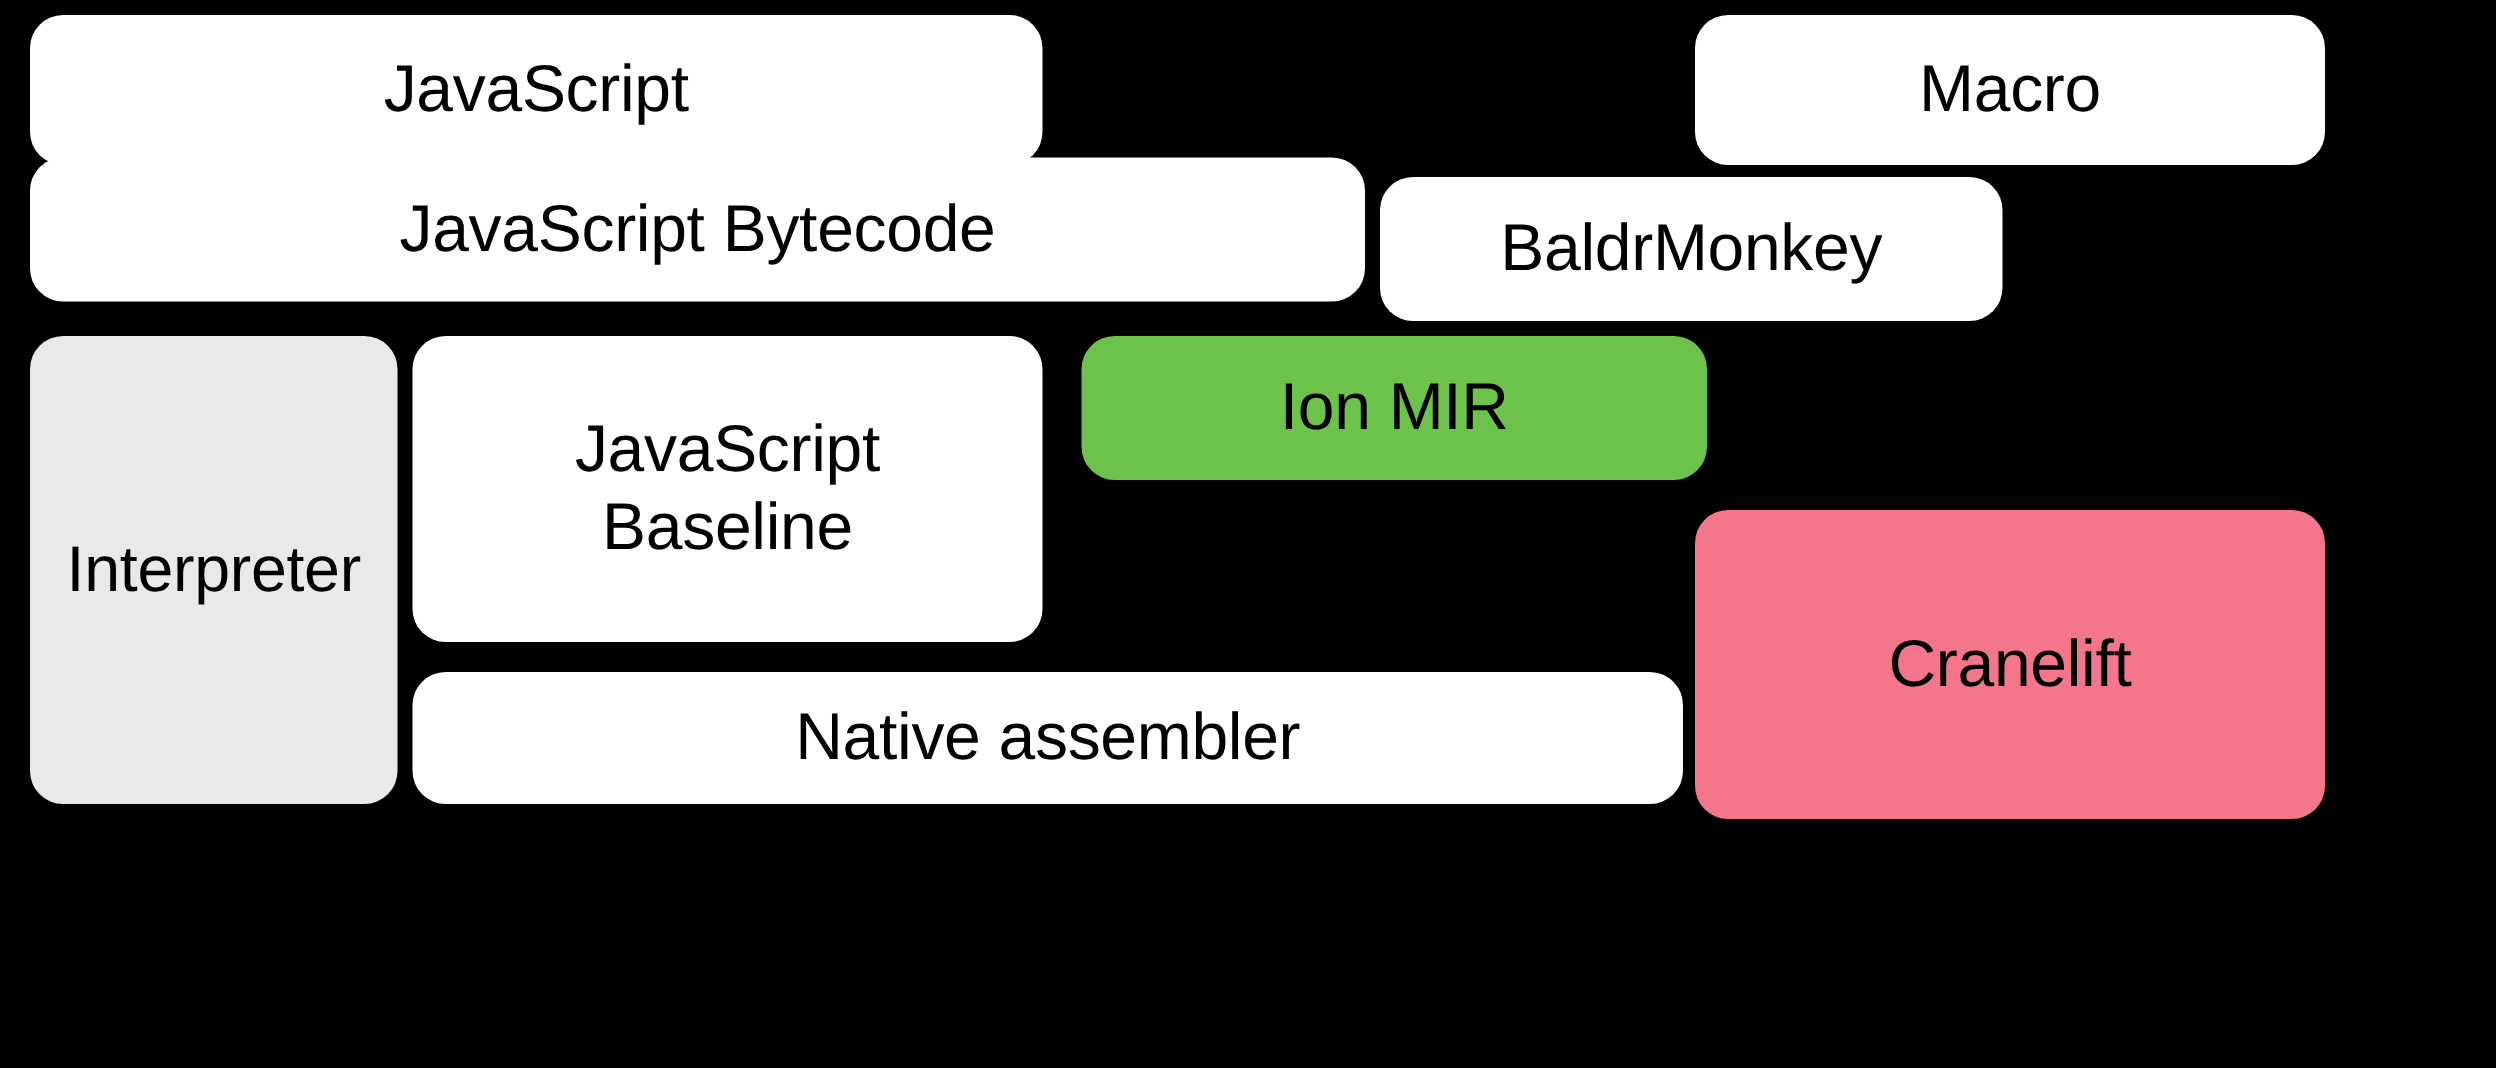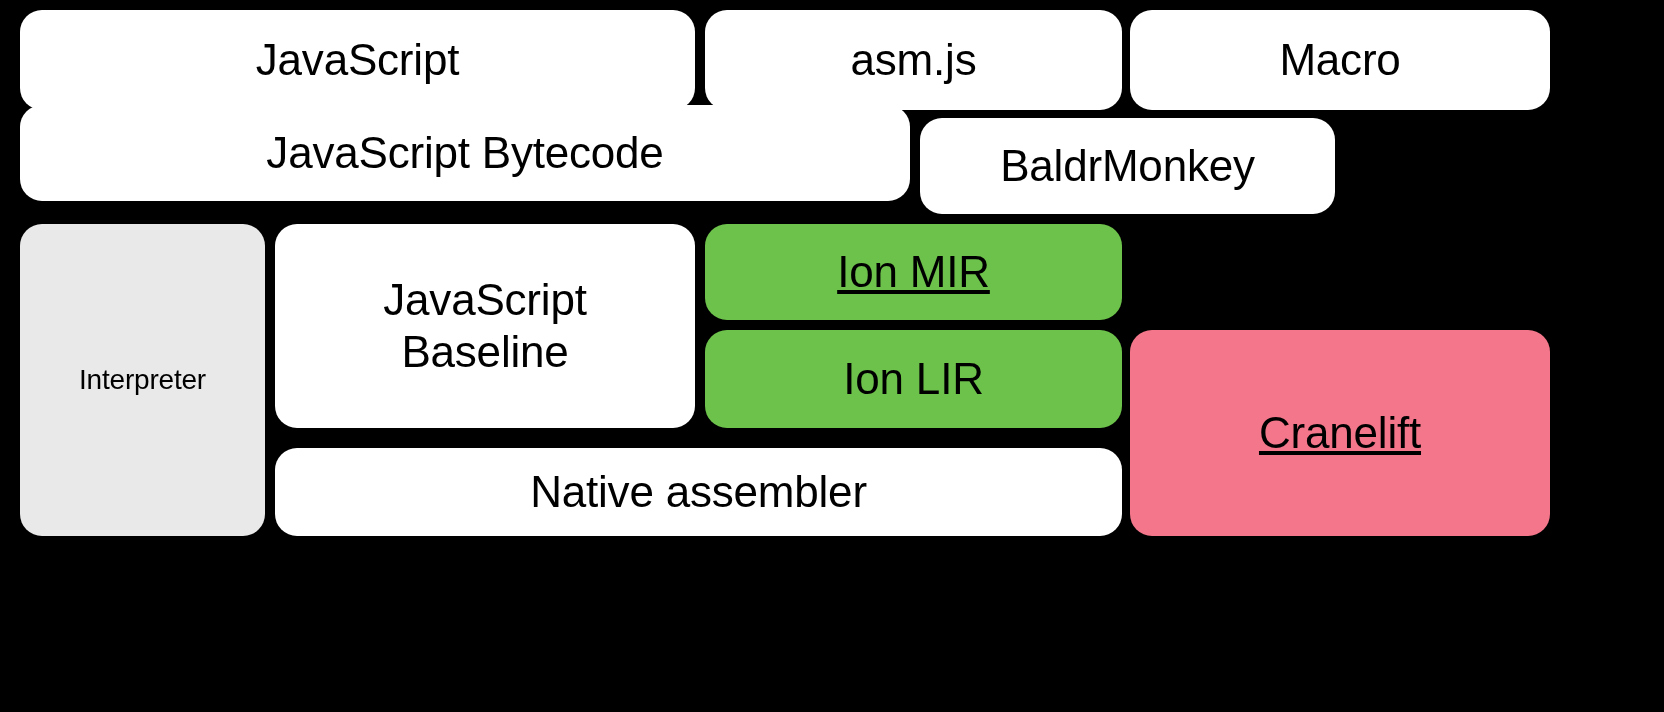--- a/index.html
+++ b/index.html
@@ -49,52 +49,50 @@
   
   .n-javascript      { left: 20px;   top: 10px;  width: 675px; height: 100px; }
   .n-asmjs           { left: 705px;  top: 10px;  width: 417px; height: 100px; }
   .n-wasm            { left: 1130px; top: 10px;  width: 420px; height: 100px; }
 
   
   .n-js-bytecode     { left: 20px;   top: 105px; width: 890px; height: 96px; }
   .n-baldrmonkey     { left: 920px;  top: 118px; width: 415px; height: 96px; text-align: right; }
 
   
-  .n-interpreter     { left: 20px;   top: 224px; width: 245px; height: 312px; font-size: 28px; }
+  .n-interpreter     { left: 20px;   top: 224px; width: 245px; height: 312px; font-size: 43px; }
   .n-js-baseline     { left: 275px;  top: 224px; width: 420px; height: 204px; }
-  .n-ion-mir         { left: 705px;  top: 224px; width: 417px; height: 96px; text-decoration: underline; }
+  .n-ion-mir         { left: 721px;  top: 224px; width: 417px; height: 96px; }
   .n-ion-lir         { left: 705px;  top: 330px; width: 417px; height: 98px; }
-  .n-cranelift       { left: 1130px; top: 330px; width: 420px; height: 206px; text-decoration: underline; }
+  .n-cranelift       { left: 1130px; top: 340px; width: 420px; height: 206px; }
   .n-macro-assembler { left: 275px;  top: 448px; width: 847px; height: 88px; }
 
   
   .n-native-code     { left: 275px;  top: 545px; width: 1275px; height: 100px; }
 </style>
 </head>
 <body>
 
 <div id="diagram">
 
   <div class="node fill-white n-javascript">JavaScript</div>
 
-  <div class="node fill-white n-asmjs">asm.js</div>
 
   <div class="node fill-white n-wasm">Macro</div>
 
   <div class="node fill-white n-js-bytecode">JavaScript Bytecode</div>
 
   <div class="node fill-white n-baldrmonkey">BaldrMonkey</div>
 
   <div class="node fill-grey n-interpreter">Interpreter</div>
 
   <div class="node fill-white n-js-baseline">JavaScript
 Baseline</div>
 
   <div class="node fill-green n-ion-mir">Ion MIR</div>
 
-  <div class="node fill-green n-ion-lir">Ion LIR</div>
 
   <div class="node fill-pink n-cranelift">Cranelift</div>
 
   <div class="node fill-white n-macro-assembler">Native assembler</div>
 
 
 </div>
 
 </body></html>

